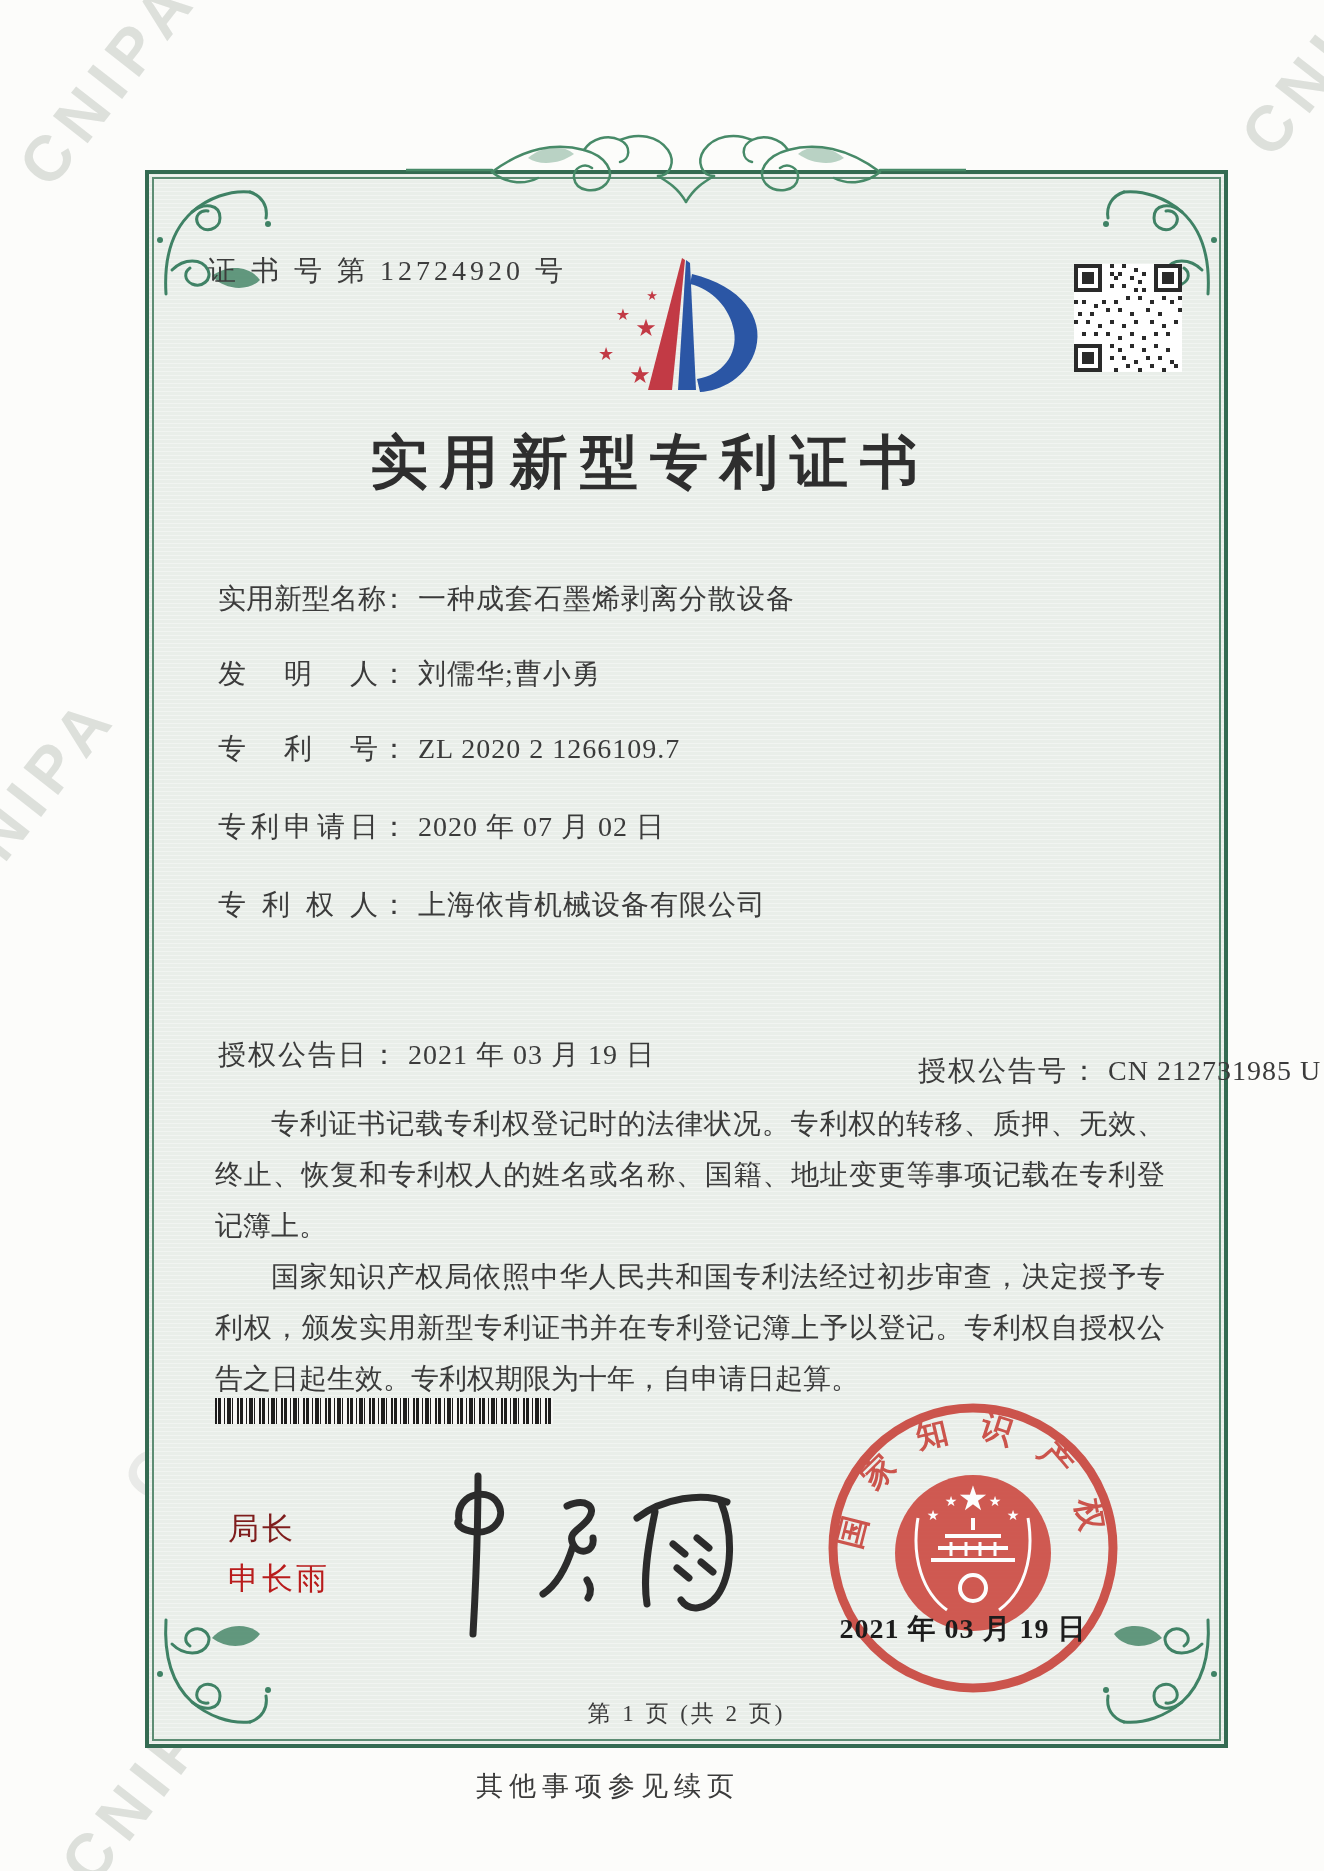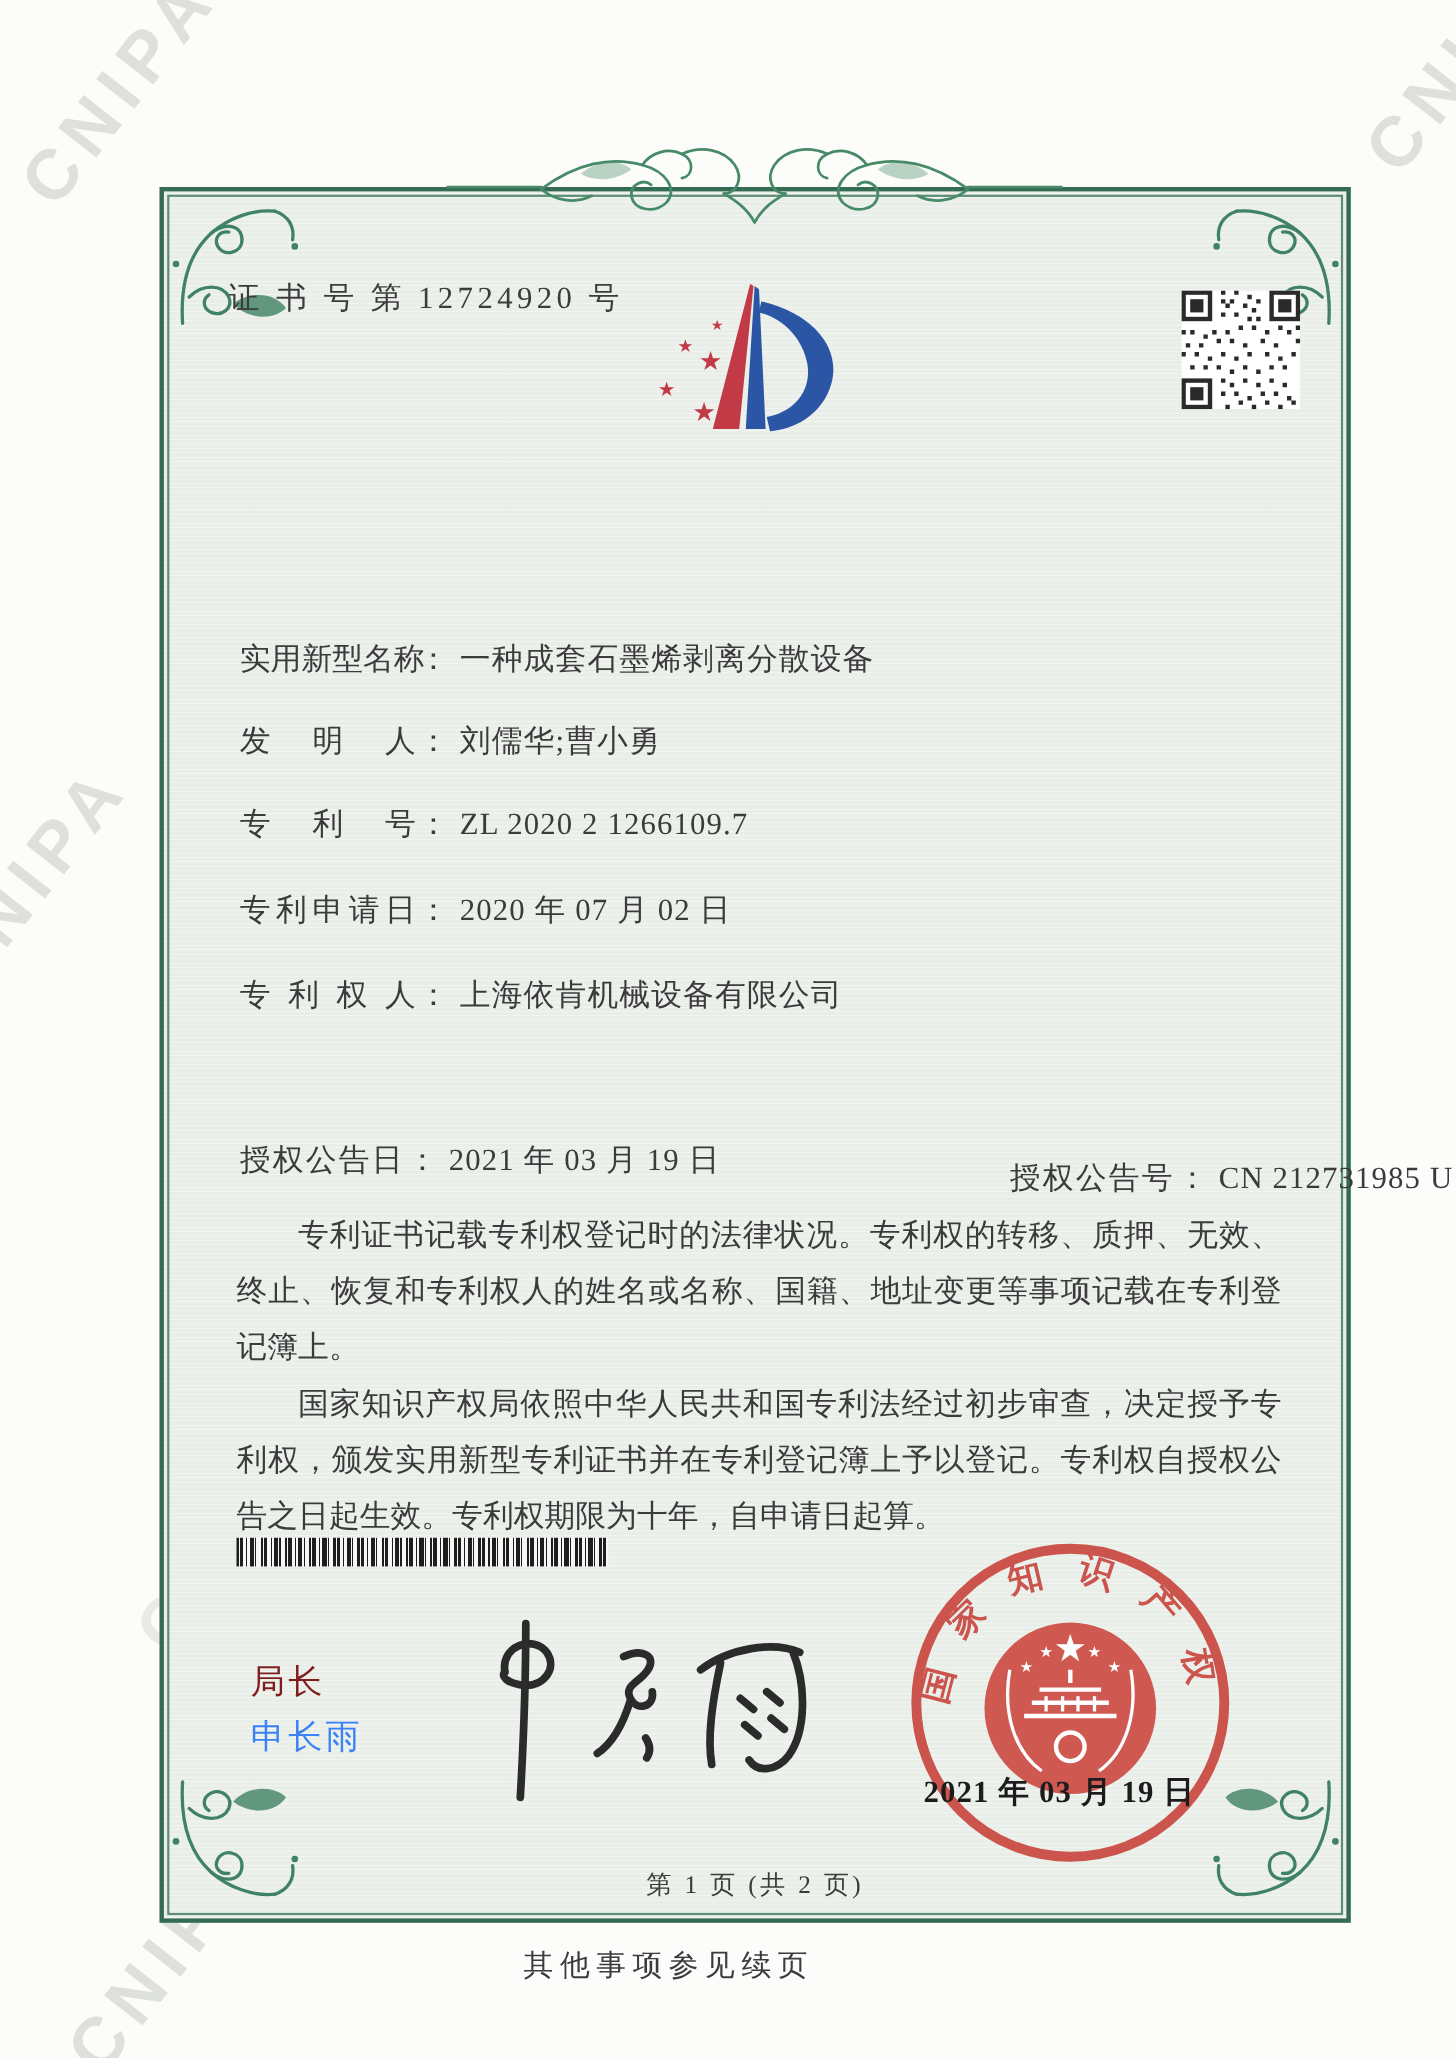--- a/index.html
+++ b/index.html
@@ -66,21 +66,21 @@
   .paras p{margin:0;text-indent:2em;}
   
   .barcode{
     position:absolute;left:215px;top:1398px;width:338px;height:26px;z-index:4;
     background:repeating-linear-gradient(90deg,
       #1d1d1d 0 2px,#f6f6f4 2px 3px,#1d1d1d 3px 6px,#f6f6f4 6px 9px,
       #1d1d1d 9px 10px,#f6f6f4 10px 12px,#1d1d1d 12px 16px,#f6f6f4 16px 17px,
       #1d1d1d 17px 18px,#f6f6f4 18px 22px);
   }
   .director-title{position:absolute;left:228px;top:1508px;font-size:31px;color:#7f1d1d;z-index:4;letter-spacing:3px;}
-  .director-name{position:absolute;left:228px;top:1558px;font-size:31px;color:#3b82f6;z-index:4;letter-spacing:3px;}
+  .director-name{position:absolute;left:228px;top:1558px;font-size:31px;color:#b91c1c;z-index:4;letter-spacing:3px;}
   .signature{position:absolute;left:415px;top:1462px;z-index:5;}
   
   .seal{position:absolute;left:823px;top:1398px;z-index:4;opacity:0.92;}
   .seal-date{
     position:absolute;left:838px;top:1610px;width:250px;z-index:6;
     font-size:28px;font-weight:bold;color:#1c1c1c;text-align:center;letter-spacing:1px;
   }
   .page-info{
     position:absolute;left:145px;top:1698px;width:1083px;z-index:4;
     text-align:center;font-size:23px;letter-spacing:3px;color:#3b3b3b;
@@ -175,20 +175,21 @@
         <rect x="4" y="84" width="20" height="20"></rect>
     </g>
     <g fill="#2a2a2a">
       <rect x="8" y="8" width="12" height="12"></rect>
         <rect x="88" y="8" width="12" height="12"></rect>
         <rect x="8" y="88" width="12" height="12"></rect>
       <path d="M36 0h4v4h-4z M48 0h4v4h-4z M60 4h4v4h-4z M36 8h4v4h-4z M44 8h4v4h-4z M68 8h4v4h-4z M40 12h4v4h-4z M56 12h4v4h-4z M64 16h4v4h-4z M36 20h4v4h-4z M48 20h4v4h-4z M60 24h4v4h-4z M68 24h4v4h-4z M0 36h4v4h-4z M8 36h4v4h-4z M20 40h4v4h-4z M28 36h4v4h-4z M40 36h4v4h-4z M52 32h4v4h-4z M64 32h4v4h-4z M76 36h4v4h-4z M88 32h4v4h-4z M96 36h4v4h-4z M104 32h4v4h-4z M4 48h4v4h-4z M16 48h4v4h-4z M32 44h4v4h-4z M44 44h4v4h-4z M56 48h4v4h-4z M72 44h4v4h-4z M84 48h4v4h-4z M104 44h4v4h-4z M0 56h4v4h-4z M12 56h4v4h-4z M24 60h4v4h-4z M36 56h4v4h-4z M48 60h4v4h-4z M60 56h4v4h-4z M76 56h4v4h-4z M88 60h4v4h-4z M100 56h4v4h-4z M8 68h4v4h-4z M20 68h4v4h-4z M32 68h4v4h-4z M44 72h4v4h-4z M56 68h4v4h-4z M68 72h4v4h-4z M80 68h4v4h-4z M92 68h4v4h-4z M36 80h4v4h-4z M44 84h4v4h-4z M56 80h4v4h-4z M68 84h4v4h-4z M80 80h4v4h-4z M92 84h4v4h-4z M36 92h4v4h-4z M48 92h4v4h-4z M60 96h4v4h-4z M72 92h4v4h-4z M84 92h4v4h-4z M96 96h4v4h-4z M40 104h4v4h-4z M52 100h4v4h-4z M64 104h4v4h-4z M76 100h4v4h-4z M88 104h4v4h-4z M100 100h4v4h-4z"></path>
     </g>
   </svg>
 
+  <div class="title">实用新型专利证书</div>
 
   <div class="frow" style="top:580px;">
     <span class="flabel">实用新型名称</span><span class="colon">：</span><span class="fvalue">一种成套石墨烯剥离分散设备</span>
   </div>
   <div class="frow" style="top:655px;">
     <span class="flabel">发明人</span><span class="colon">：</span><span class="fvalue">刘儒华;曹小勇</span>
   </div>
   <div class="frow" style="top:730px;">
     <span class="flabel">专利号</span><span class="colon">：</span><span class="fvalue">ZL 2020 2 1266109.7</span>
   </div>

